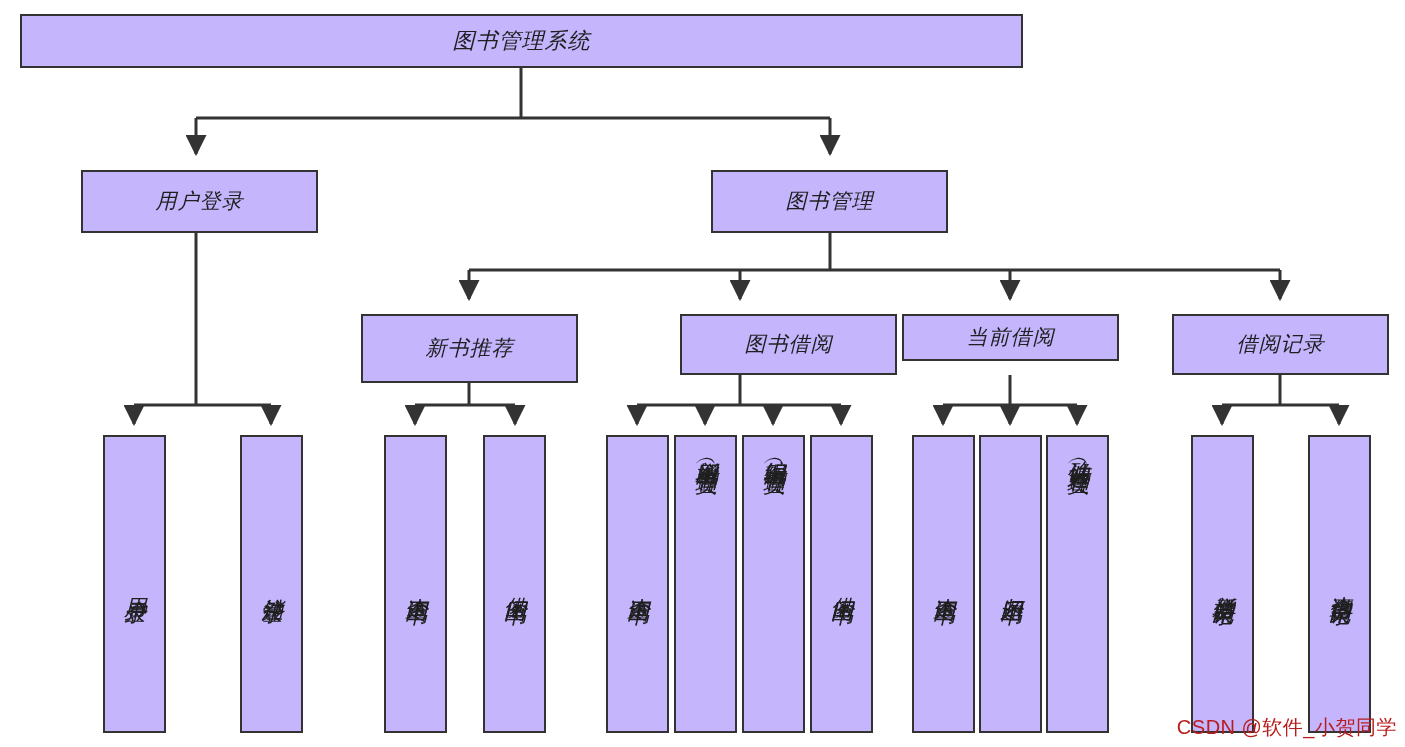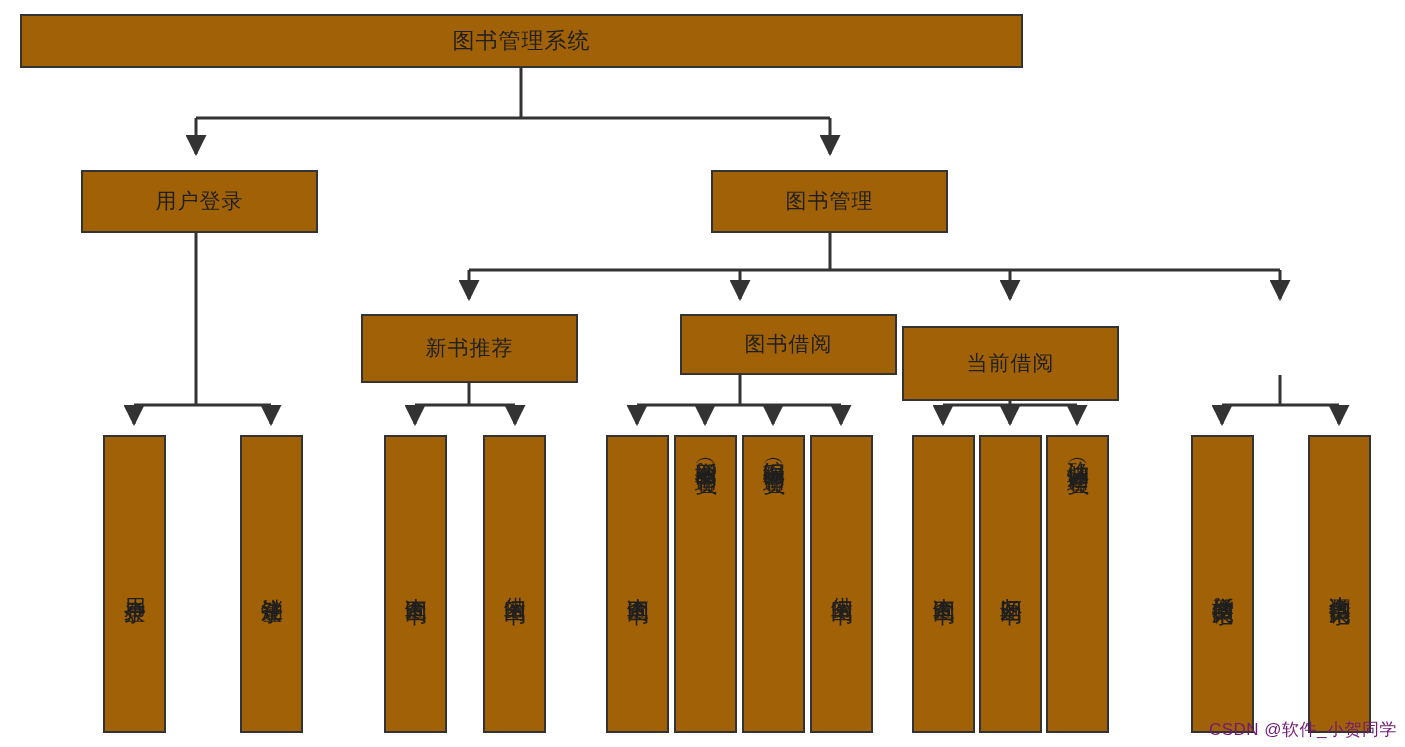--- a/index.html
+++ b/index.html
@@ -19,27 +19,28 @@
     position: absolute;
     left: 0;
     top: 0;
     width: 1405px;
     height: 747px;
     pointer-events: none;
   }
   .node {
     position: absolute;
     box-sizing: border-box;
-    background: #a16207;
+    background: #c4b5fd;
     border: 2.5px solid #333333;
     display: flex;
     align-items: center;
     justify-content: center;
     color: #1f1f1f;
     z-index: 2;
+    font-style: italic;
   }
   .node .lbl {
     font-size: 21px;
     line-height: 1.15;
     letter-spacing: 1px;
     white-space: nowrap;
   }
   .node.root .lbl { font-size: 22px; }
   .node.leaf {
     align-items: center;
@@ -56,22 +57,22 @@
     max-height: 100%;
     text-align: center;
   }
   .node.leaf.top .lbl {
     align-self: flex-start;
   }
   #watermark {
     position: absolute;
     right: 8px;
     bottom: 6px;
-    font-size: 17px;
-    color: #701a75;
+    font-size: 20px;
+    color: #b91c1c;
     letter-spacing: 0.5px;
     z-index: 5;
     user-select: none;
     font-family: "Liberation Sans", "DejaVu Sans", sans-serif;
   }
 </style>
 </head>
 <body>
 
 <div id="canvas">
@@ -137,22 +138,25 @@
   <div class="node" style="left:711px; top:170px; width:237px; height:63px;align-items:center;">
     <span class="lbl">图书管理</span>
   </div>
 
   <div class="node" style="left:361px; top:314px; width:217px; height:69px;">
     <span class="lbl">新书推荐</span>
   </div>
   <div class="node" style="left:632px; top:314px; width:217px; height:61px;margin-left:48px;">
     <span class="lbl">图书借阅</span>
   </div>
-  <div class="node" style="left:902px; top:326px; width:217px; height:75px;">
+  <div class="node" style="left:902px; top:314px; width:217px; height:47px;">
     <span class="lbl">当前借阅</span>
+  </div>
+  <div class="node" style="left:1172px; top:314px; width:217px; height:61px;">
+    <span class="lbl">借阅记录</span>
   </div>
 
   <div class="node leaf" style="left:103px; top:435px; width:63px; height:298px;">
     <span class="lbl">用户登录</span>
   </div>
   <div class="node leaf" style="left:240px; top:435px; width:63px; height:298px;">
     <span class="lbl">注销登录</span>
   </div>
 
   <div class="node leaf" style="left:384px; top:435px; width:63px; height:298px;">

